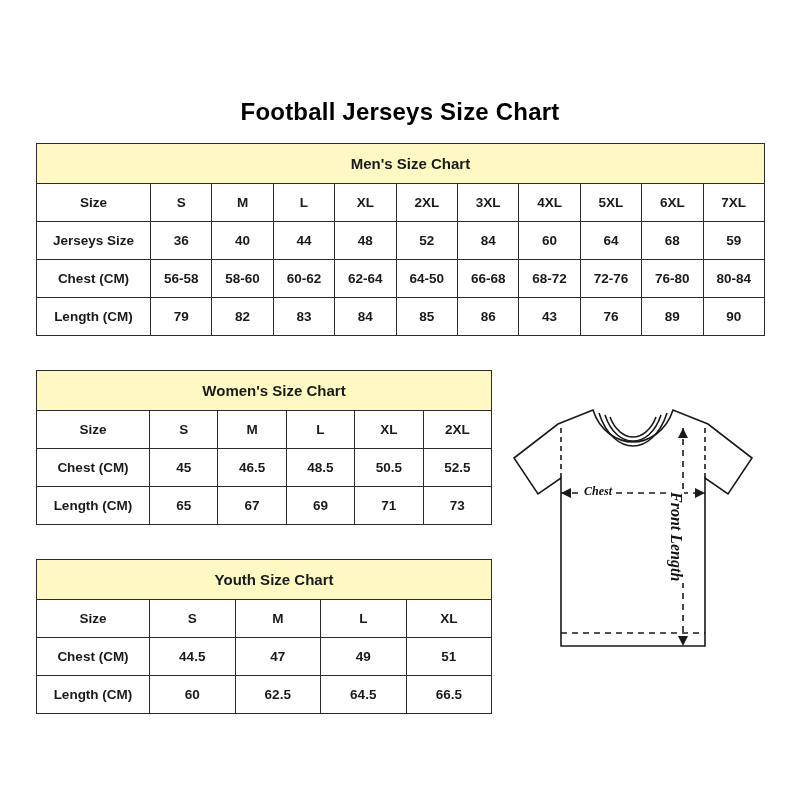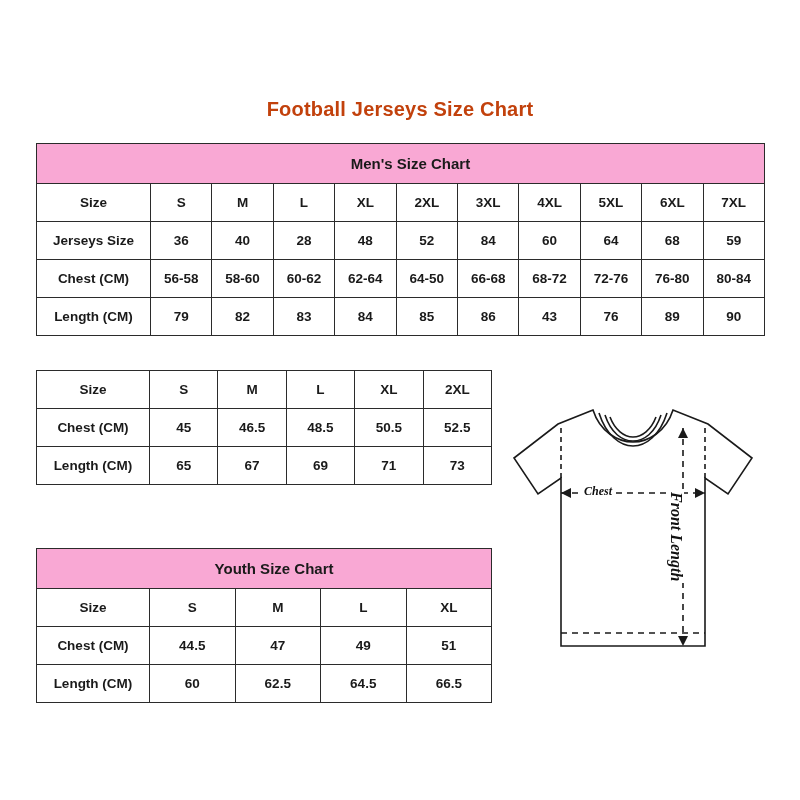--- a/index.html
+++ b/index.html
@@ -19,45 +19,45 @@
     position: relative;
     width: 800px;
     height: 800px;
   }
   #title {
     position: absolute;
     top: 98px;
     left: 0;
     width: 800px;
     text-align: center;
-    font-size: 20px;
+    font-size: 24px;
     font-weight: bold;
     letter-spacing: 0.2px;
-    color: #c2410c;
+    color: #000000;
   }
 
   table.size-table {
     border-collapse: collapse;
     table-layout: fixed;
     background: #ffffff;
   }
   table.size-table td,
   table.size-table th {
     border: 1px solid #2b2b2b;
     text-align: center;
     vertical-align: middle;
     font-size: 13.5px;
     color: #1a1a1a;
     font-weight: bold;
     padding: 0;
     height: 38px;
     box-sizing: border-box;
   }
   table.size-table .caption-cell {
-    background: #f9a8d4;
+    background: #fef9c3;
     font-size: 15px;
     font-weight: bold;
     height: 40px;
     padding-left: 20px;
   }
   table.size-table .rowhead {
     font-weight: bold;
   }
 
   
@@ -82,21 +82,21 @@
   #women-table col.c0 { width: 113px; }
   #women-table col.cx { width: 68.4px; }
 
   
   #youth-wrap {
     position: absolute;
     left: 36px;
     top: 548px;
     width: 455px;
   }
-  #youth-table { width: 455px; }
+  #youth-table { width: 455px; margin-top: 11px; }
   #youth-table col.c0 { width: 113px; }
   #youth-table col.cx { width: 85.5px; }
 
   
   #shirt-wrap {
     position: absolute;
     left: 498px;
     top: 398px;
     width: 290px;
     height: 300px;
@@ -165,21 +165,21 @@
             <td>3XL</td>
             <td>4XL</td>
             <td>5XL</td>
             <td>6XL</td>
             <td>7XL</td>
           </tr>
           <tr>
             <td class="rowhead">Jerseys Size</td>
             <td>36</td>
             <td>40</td>
-            <td>28</td>
+            <td>44</td>
             <td>48</td>
             <td>52</td>
             <td>84</td>
             <td>60</td>
             <td>64</td>
             <td>68</td>
             <td>59</td>
           </tr>
           <tr>
             <td class="rowhead">Chest (CM)</td>
@@ -216,20 +216,23 @@
       <colgroup>
         <col class="c0">
           <col class="cx">
           <col class="cx">
           <col class="cx">
           <col class="cx">
           <col class="cx">
       </colgroup>
       <tbody>
           <tr>
+            <td class="caption-cell" colspan="6">Women's Size Chart</td>
+          </tr>
+          <tr>
             <td class="rowhead">Size</td>
             <td>S</td>
             <td>M</td>
             <td>L</td>
             <td>XL</td>
             <td>2XL</td>
           </tr>
           <tr>
             <td class="rowhead">Chest (CM)</td>
             <td>45</td>

